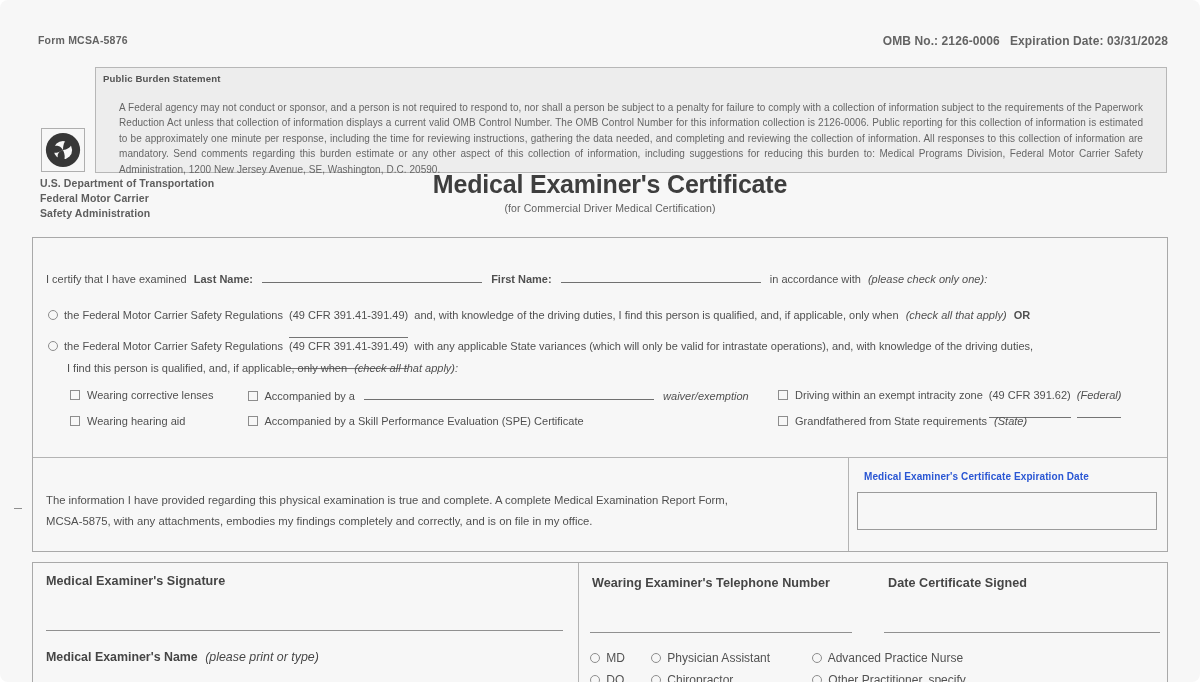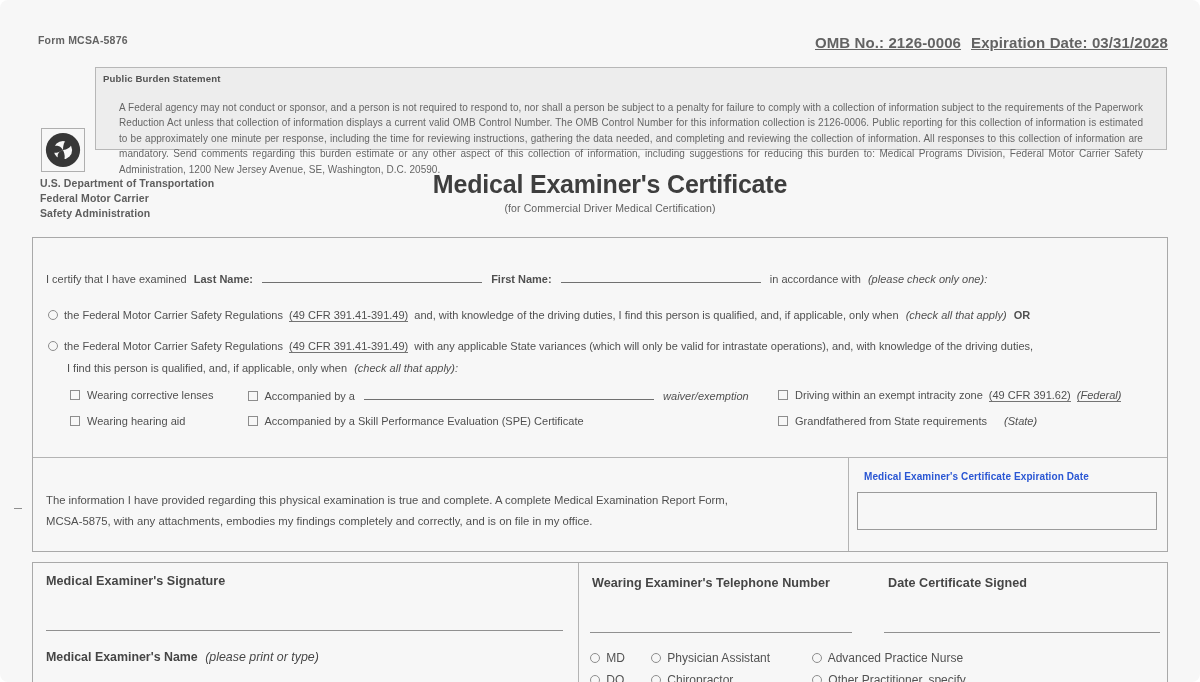--- a/index.html
+++ b/index.html
@@ -32,34 +32,33 @@
     position: absolute;
     left: 38px; top: 34px;
     font-size: 10.5px;
     font-weight: bold;
     letter-spacing: .2px;
     color: #5c5c5c;
   }
   .omb {
     position: absolute;
     right: 32px; top: 34px;
-    font-size: 15px;
+    font-size: 12px;
     font-weight: bold;
     letter-spacing: .1px;
     color: #5c5c5c;
     white-space: nowrap;
-    text-decoration: underline;
   }
   .omb .sp { display: inline-block; width: 10px; }
 
   
   .burden {
     position: absolute;
     left: 95px; top: 67px;
-    width: 1072px; height: 83px;
+    width: 1072px; height: 106px;
     border: 1px solid #b9b9b9;
     background: #f4f4f4;
     padding: 5px 7px 0 7px;
   }
   .burden h4 {
     margin: 0 0 2px 0;
     font-size: 9.6px;
     font-weight: bold;
     color: #4a4a4a;
     letter-spacing: .15px;
@@ -132,21 +131,21 @@
     position: absolute;
     left: 14px; top: 508px;
     width: 8px; height: 0;
     border-top: 1px solid #8c8c8c;
   }
 
   
   .row { position: absolute; font-size: 11px; color: #474747; white-space: nowrap; }
   .b { font-weight: bold; }
   .i { font-style: italic; }
-  .u { border-bottom: 1px solid #6f6f6f; padding-bottom: 0px; }
+  .u { border-bottom: 1px solid #6f6f6f; padding-bottom: 16px; }
 
   .fillline {
     display: inline-block;
     border-bottom: 1.3px solid #6a6a6a;
     height: 11px;
     vertical-align: baseline;
   }
 
   
   .radio {
@@ -299,21 +298,21 @@
 
   <div class="row" style="left:778px; top:389px;">
     <span class="cbox"></span>
     <span>Driving within an exempt intracity zone</span>
     <span class="u" style="margin:0 3px;">(49 CFR 391.62)</span>
     <span class="i u">(Federal)</span>
   </div>
   <div class="row" style="left:778px; top:415px;">
     <span class="cbox"></span>
     <span>Grandfathered from State requirements</span>
-    <span class="i" style="margin-left:14px;text-align:right;">(State)</span>
+    <span class="i" style="margin-left:4px;text-align:right;">(State)</span>
   </div>
 
   <div class="panel-div"></div>
   <div class="panel-vdiv"></div>
 
   <div class="row" style="left:46px; top:494px; font-size:11.3px;">The information I have provided regarding this physical examination is true and complete. A complete Medical Examination Report Form,</div>
   <div class="row" style="left:46px; top:515px; font-size:11.3px;">MCSA-5875, with any attachments, embodies my findings completely and correctly, and is on file in my office.</div>
 
   <div class="exp-label">Medical Examiner's Certificate Expiration Date</div>
   <div class="exp-box"></div>

